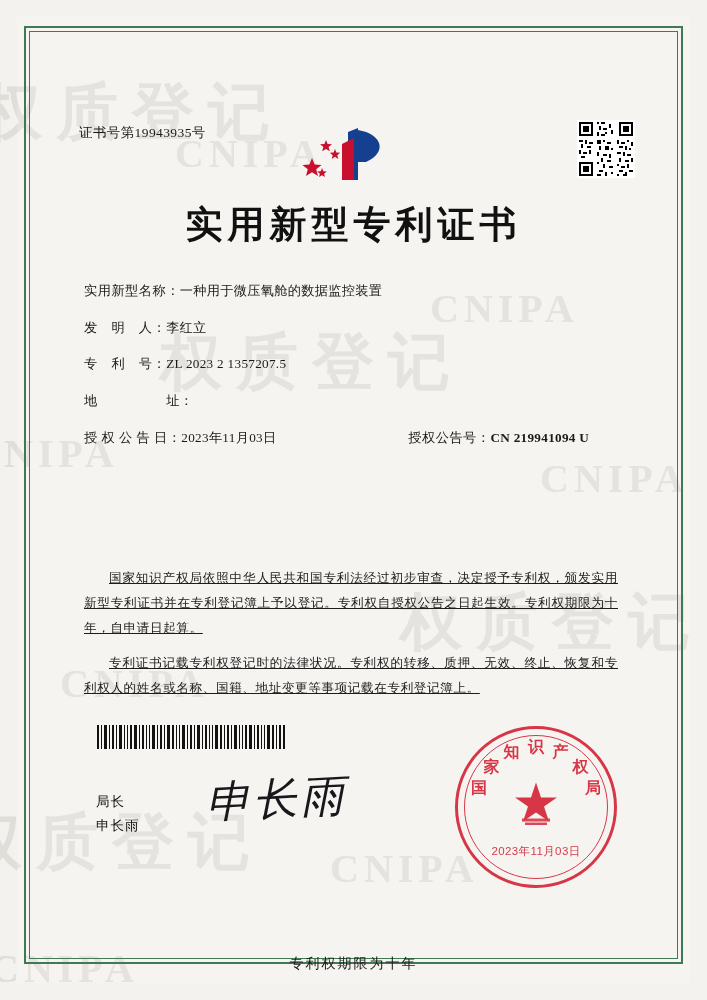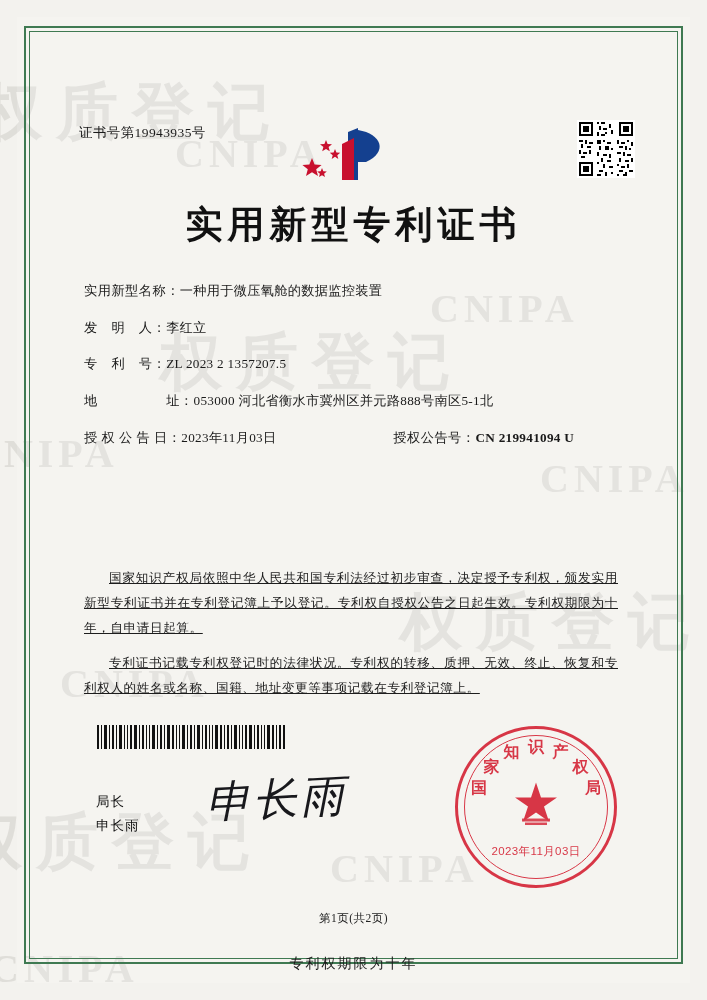--- a/index.html
+++ b/index.html
@@ -137,20 +137,21 @@
     letter-spacing: 0.3px;
   }
   .frow.two-col .fvalue {
     flex: 0 0 auto;
     min-width: 212px;
   }
   .frow.two-col .flabel2 {
     flex: 0 0 auto;
     white-space: pre;
     letter-spacing: 0.5px;
+    margin-left: 15px;
   }
   .frow.two-col .fvalue2 {
     flex: 1 1 auto;
     letter-spacing: 0.3px;
     font-weight: bold;
   }
 
   
   .paras {
     position: absolute;
@@ -409,21 +410,20 @@
     <div class="frow">
       <span class="flabel">发　明　人：</span>
       <span class="fvalue">李红立</span>
     </div>
     <div class="frow">
       <span class="flabel">专　利　号：</span>
       <span class="fvalue">ZL 2023 2 1357207.5</span>
     </div>
     <div class="frow">
       <span class="flabel">地　　　　　址：</span>
-      <span class="fvalue">053000 河北省衡水市冀州区并元路888号南区5-1北</span>
     </div>
     <div class="frow two-col">
       <span class="flabel">授 权 公 告 日：</span>
       <span class="fvalue">2023年11月03日</span>
       <span class="flabel2">授权公告号：</span>
       <span class="fvalue2">CN 219941094 U</span>
     </div>
   </div>
 
   <div class="paras">
@@ -509,16 +509,15 @@
       <div class="seal-ch" style="transform: rotate(-48deg) translateY(-60px) rotate(48deg);">家</div>
       <div class="seal-ch" style="transform: rotate(-24deg) translateY(-60px) rotate(24deg);">知</div>
       <div class="seal-ch" style="transform: rotate(0deg) translateY(-60px) rotate(0deg);">识</div>
       <div class="seal-ch" style="transform: rotate(24deg) translateY(-60px) rotate(-24deg);">产</div>
       <div class="seal-ch" style="transform: rotate(48deg) translateY(-60px) rotate(-48deg);">权</div>
       <div class="seal-ch" style="transform: rotate(72deg) translateY(-60px) rotate(-72deg);">局</div>
     </div>
     <div class="seal-date">2023年11月03日</div>
   </div>
 
-  <div class="page-no">第1页(共2页)</div>
 </div>
 
 <div class="footer-note">专利权期限为十年</div>
 
 </body></html>

